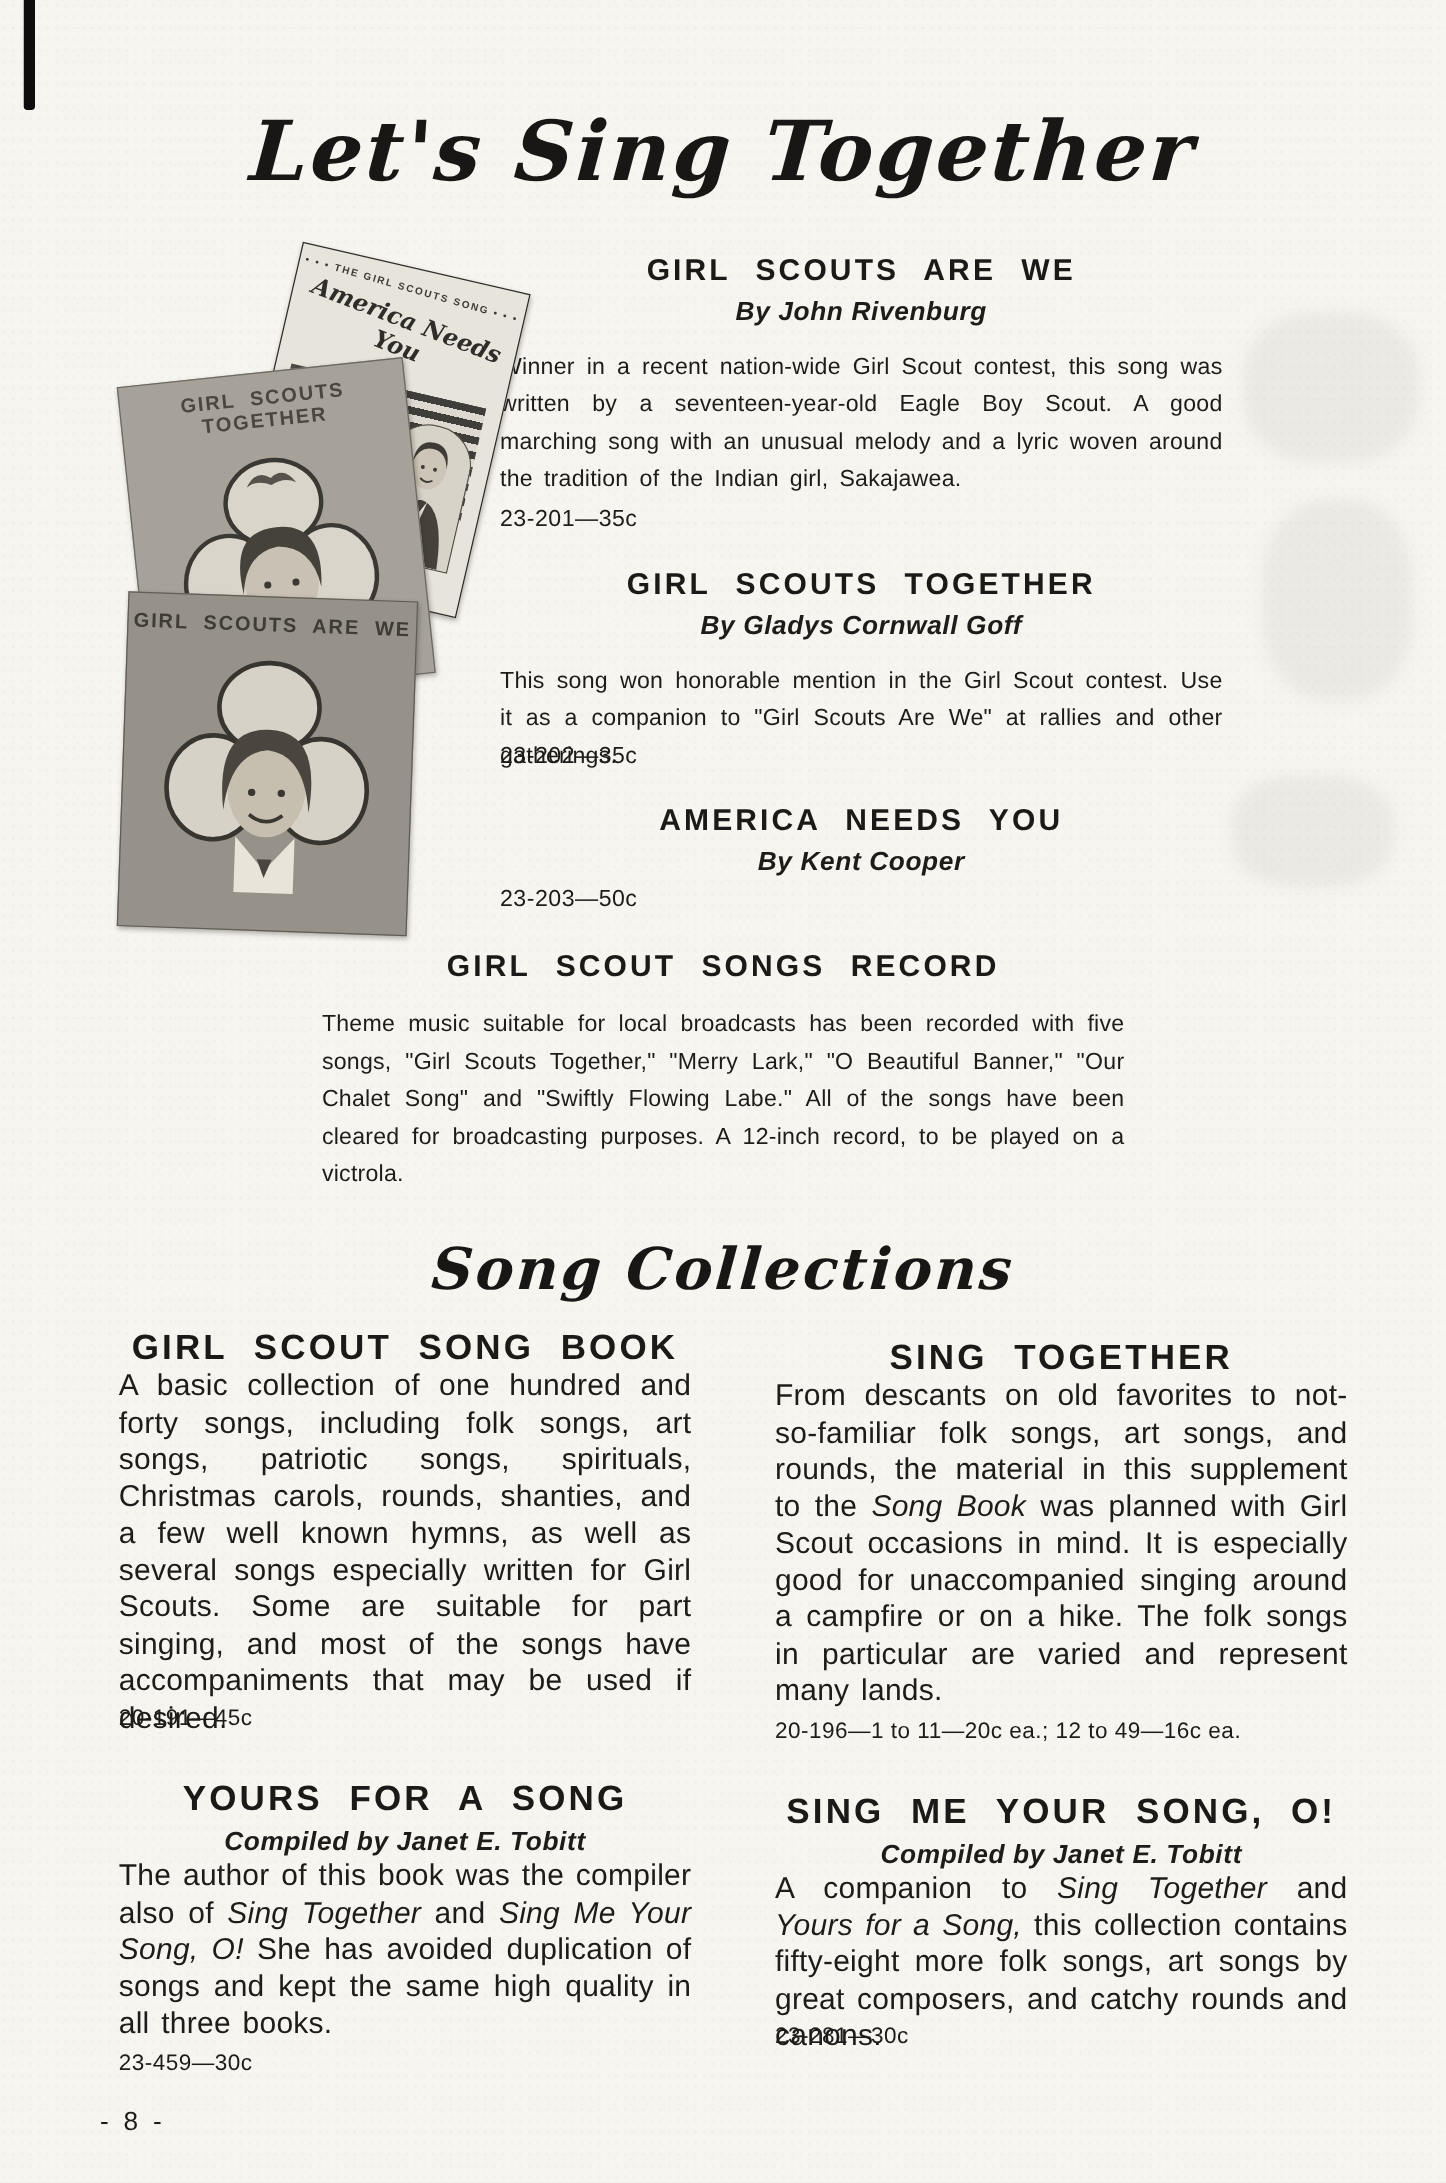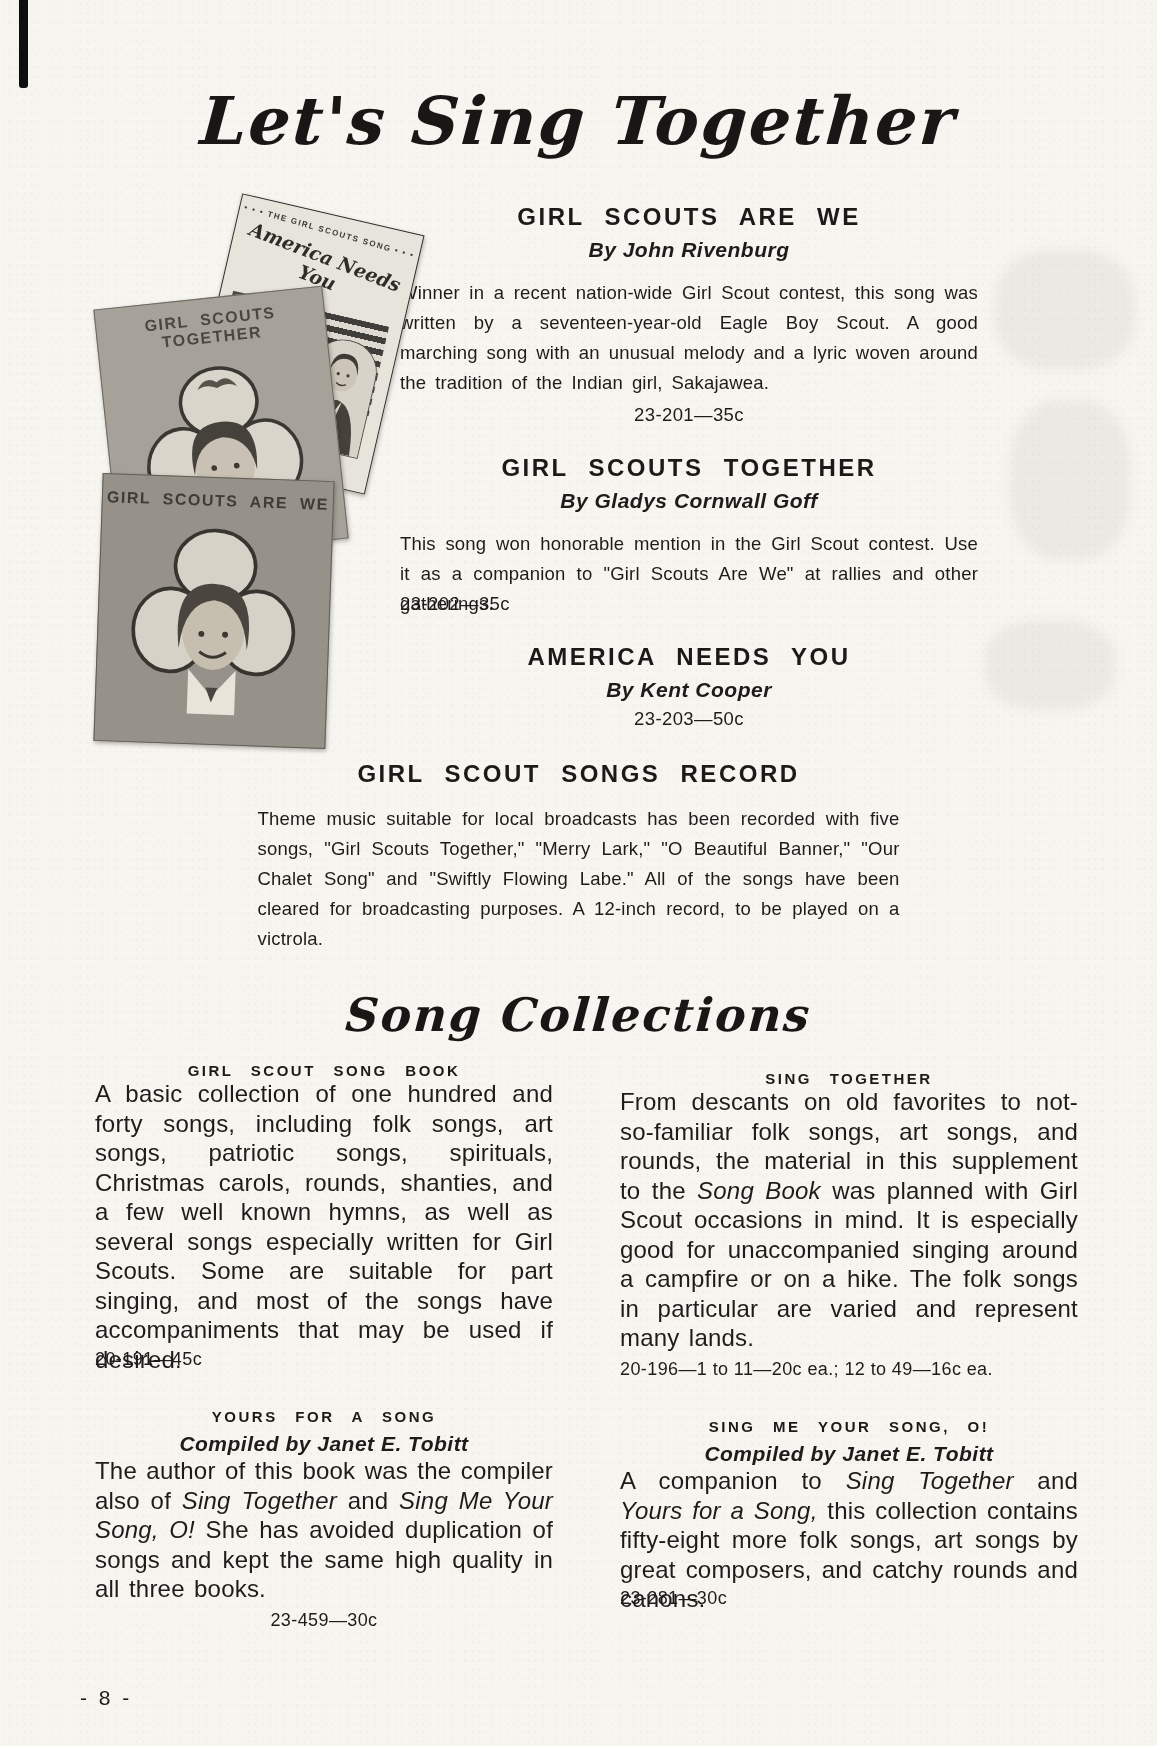--- a/index.html
+++ b/index.html
@@ -23,34 +23,34 @@
   .main-title{position:absolute;top:82px;left:0;width:100%;font-size:66px;transform:skewX(-4deg);}
   .sub-title{position:absolute;top:988px;left:0;width:100%;font-size:46px;transform:skewX(-4deg);}
 
   h2.head{font-size:24px;font-weight:bold;letter-spacing:2.5px;word-spacing:11px;
     text-align:center;margin:0;color:#1b1a18;}
   .byline{font-size:21px;font-weight:bold;font-style:italic;text-align:center;
     margin-top:7px;letter-spacing:.5px;}
   p.body{font-size:18.5px;line-height:30px;text-align:justify;margin:16px 0 0 0;
     word-spacing:3.5px;letter-spacing:.2px;}
   .price{font-size:18.5px;line-height:30px;letter-spacing:.4px;}
-  .price.center{text-align:center;margin-top:2px;}
+  .price.center{margin-top:2px;}
   .price.inline-right{text-align:left;margin-top:-30px;padding-right:12px;}
   .price.left{text-align:left;margin-top:2px;}
 
   .featured{position:absolute;left:400px;top:203px;width:578px;}
   .entry{margin-bottom:24px;}
   .record{position:absolute;left:0;top:760px;width:100%;}
   .record p.body{width:642px;margin:16px auto 0 auto;}
   .record .price{margin-top:4px;}
 
   .col{position:absolute;width:458px;}
   .col-left{left:95px;top:1062px;}
   .col-right{left:620px;top:1070px;}
-  .col h2.head{font-size:15px;}
+  .col h2.head{font-size:28px;}
   .col .entry2-head{margin-top:34px;}
   .col p.body{font-size:24px;line-height:29.5px;margin-top:0;word-spacing:2.5px;}
   .col .price{font-size:18px;line-height:29.5px;}
   .col .price.inline-right{margin-top:-29.5px;}
 
   .page-number{position:absolute;left:80px;top:1686px;font-size:21px;letter-spacing:3px;}
 
   
   .covers{position:absolute;left:88px;top:205px;width:322px;height:545px;}
   .cover{position:absolute;box-shadow:1px 2px 4px rgba(40,38,32,.35);}

